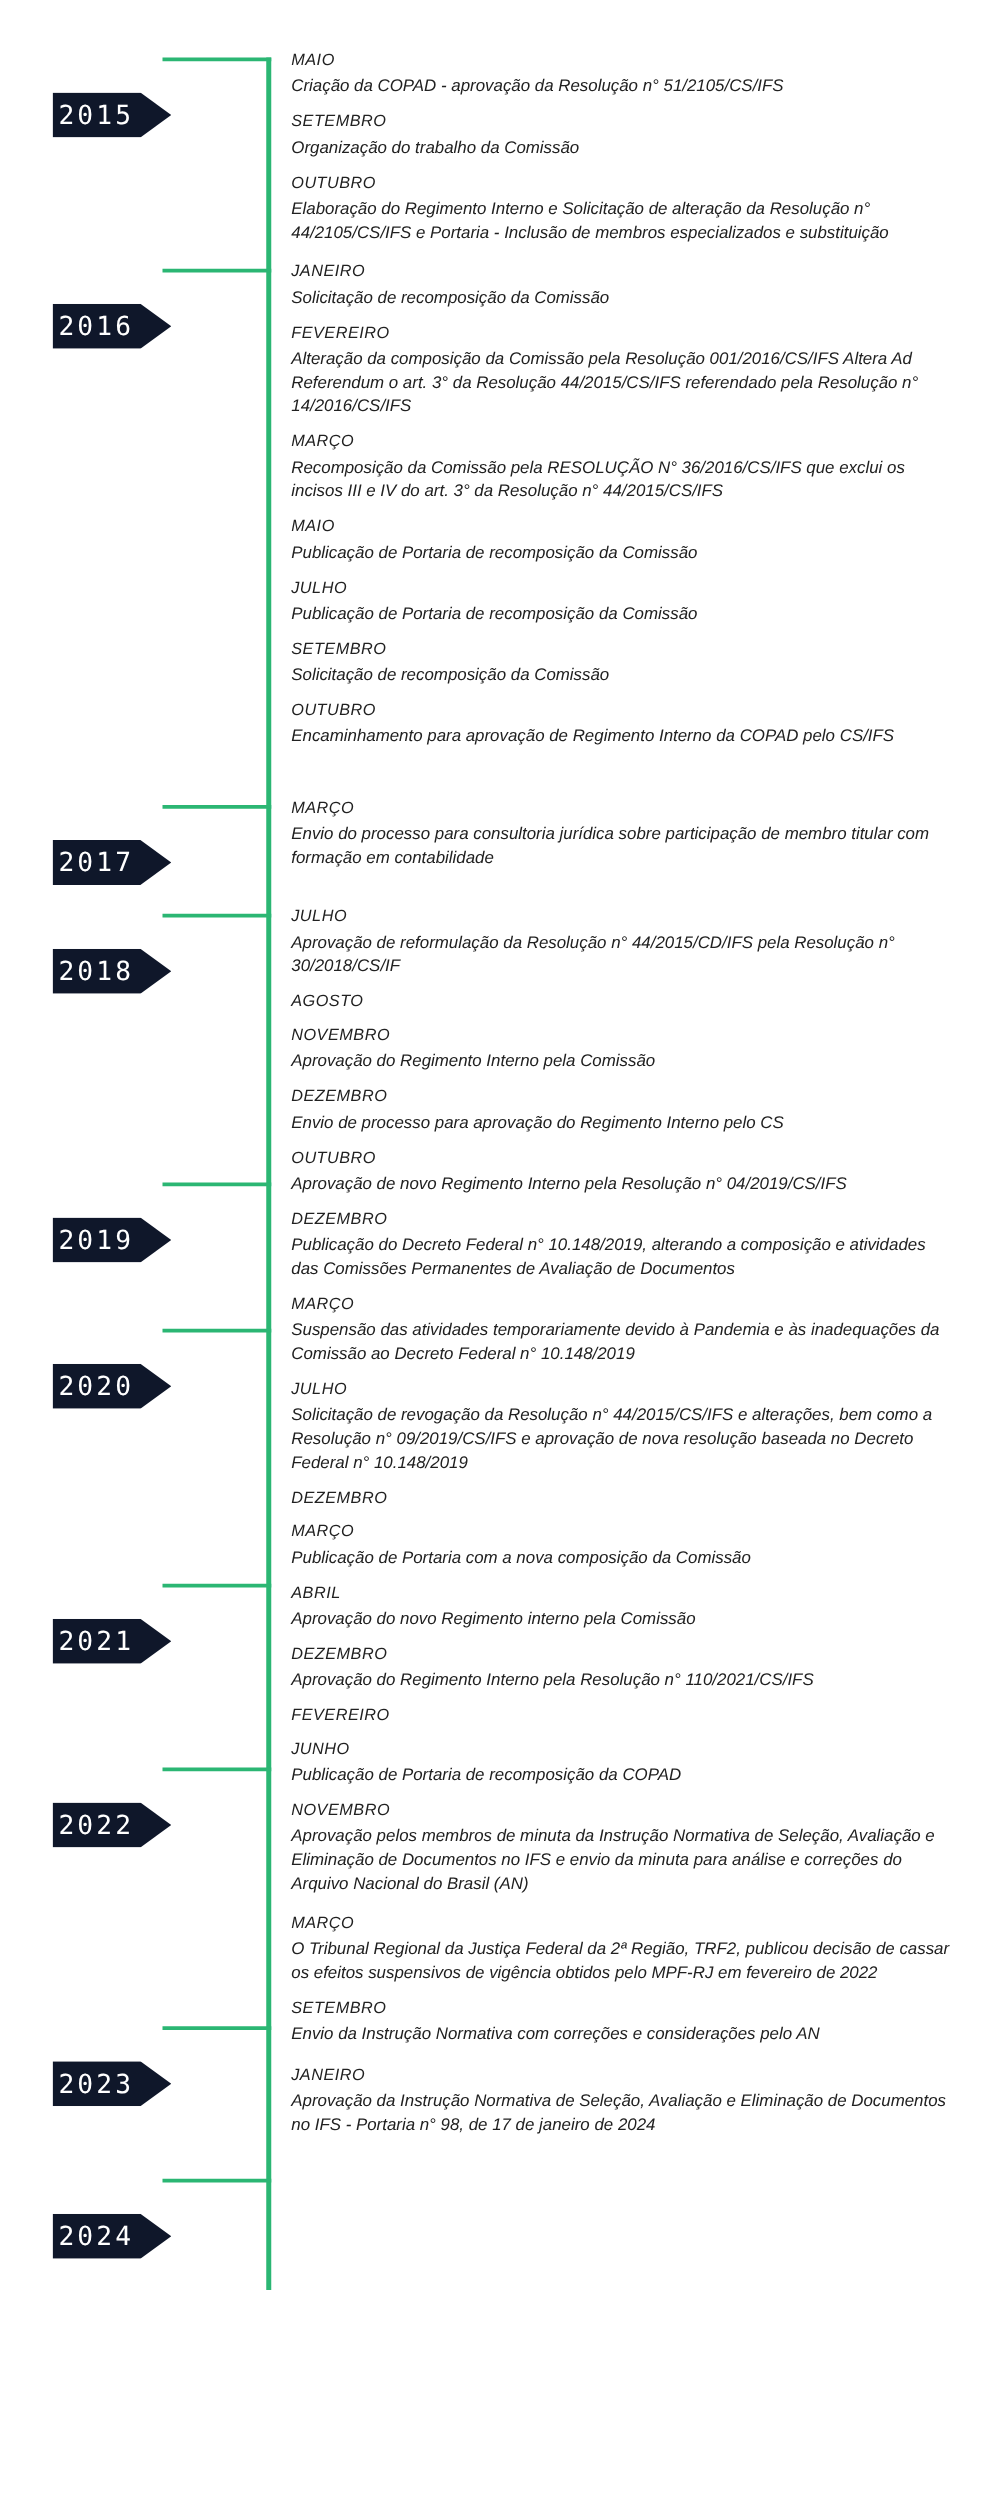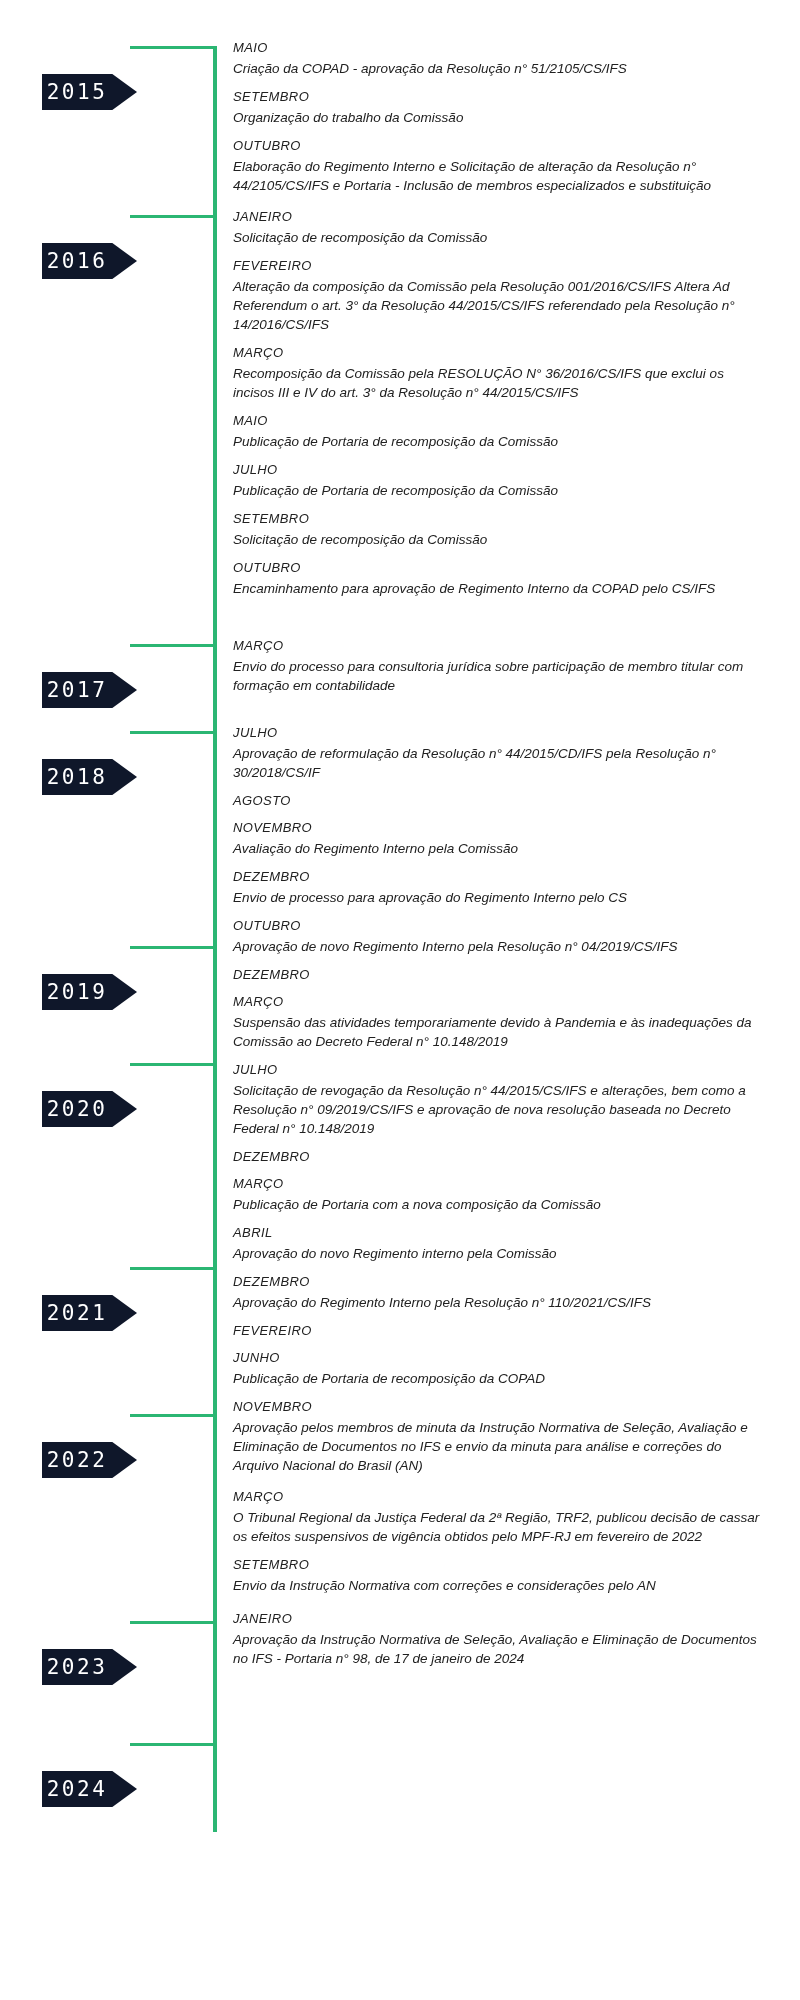--- a/index.html
+++ b/index.html
@@ -134,34 +134,35 @@
       <section class="year-group" style="margin-top: 30px;">
         <div class="event">
     <div class="event-month">JULHO</div>
     <div class="event-desc">Aprovação de reformulação da Resolução n° 44/2015/CD/IFS pela Resolução n° 30/2018/CS/IF</div>
   </div>
         <div class="event">
     <div class="event-month">AGOSTO</div>
   </div>
         <div class="event">
     <div class="event-month">NOVEMBRO</div>
-    <div class="event-desc">Avaliação do Regimento Interno pela Comissão</div>
+    <div class="event-desc">Aprovação do Regimento Interno pela Comissão</div>
   </div>
         <div class="event">
     <div class="event-month">DEZEMBRO</div>
     <div class="event-desc">Envio de processo para aprovação do Regimento Interno pelo CS</div>
   </div>
       </section>
       <section class="year-group" style="margin-top: 10px;">
         <div class="event">
     <div class="event-month">OUTUBRO</div>
     <div class="event-desc">Aprovação de novo Regimento Interno pela Resolução n° 04/2019/CS/IFS</div>
   </div>
         <div class="event">
     <div class="event-month">DEZEMBRO</div>
+    <div class="event-desc">Publicação do Decreto Federal n° 10.148/2019, alterando a composição e atividades das Comissões Permanentes de Avaliação de Documentos</div>
   </div>
       </section>
       <section class="year-group" style="margin-top: 8px;">
         <div class="event">
     <div class="event-month">MARÇO</div>
     <div class="event-desc">Suspensão das atividades temporariamente devido à Pandemia e às inadequações da Comissão ao Decreto Federal n° 10.148/2019</div>
   </div>
         <div class="event">
     <div class="event-month">JULHO</div>
     <div class="event-desc">Solicitação de revogação da Resolução n° 44/2015/CS/IFS e alterações, bem como a Resolução n° 09/2019/CS/IFS e aprovação de nova resolução baseada no Decreto Federal n° 10.148/2019</div>

